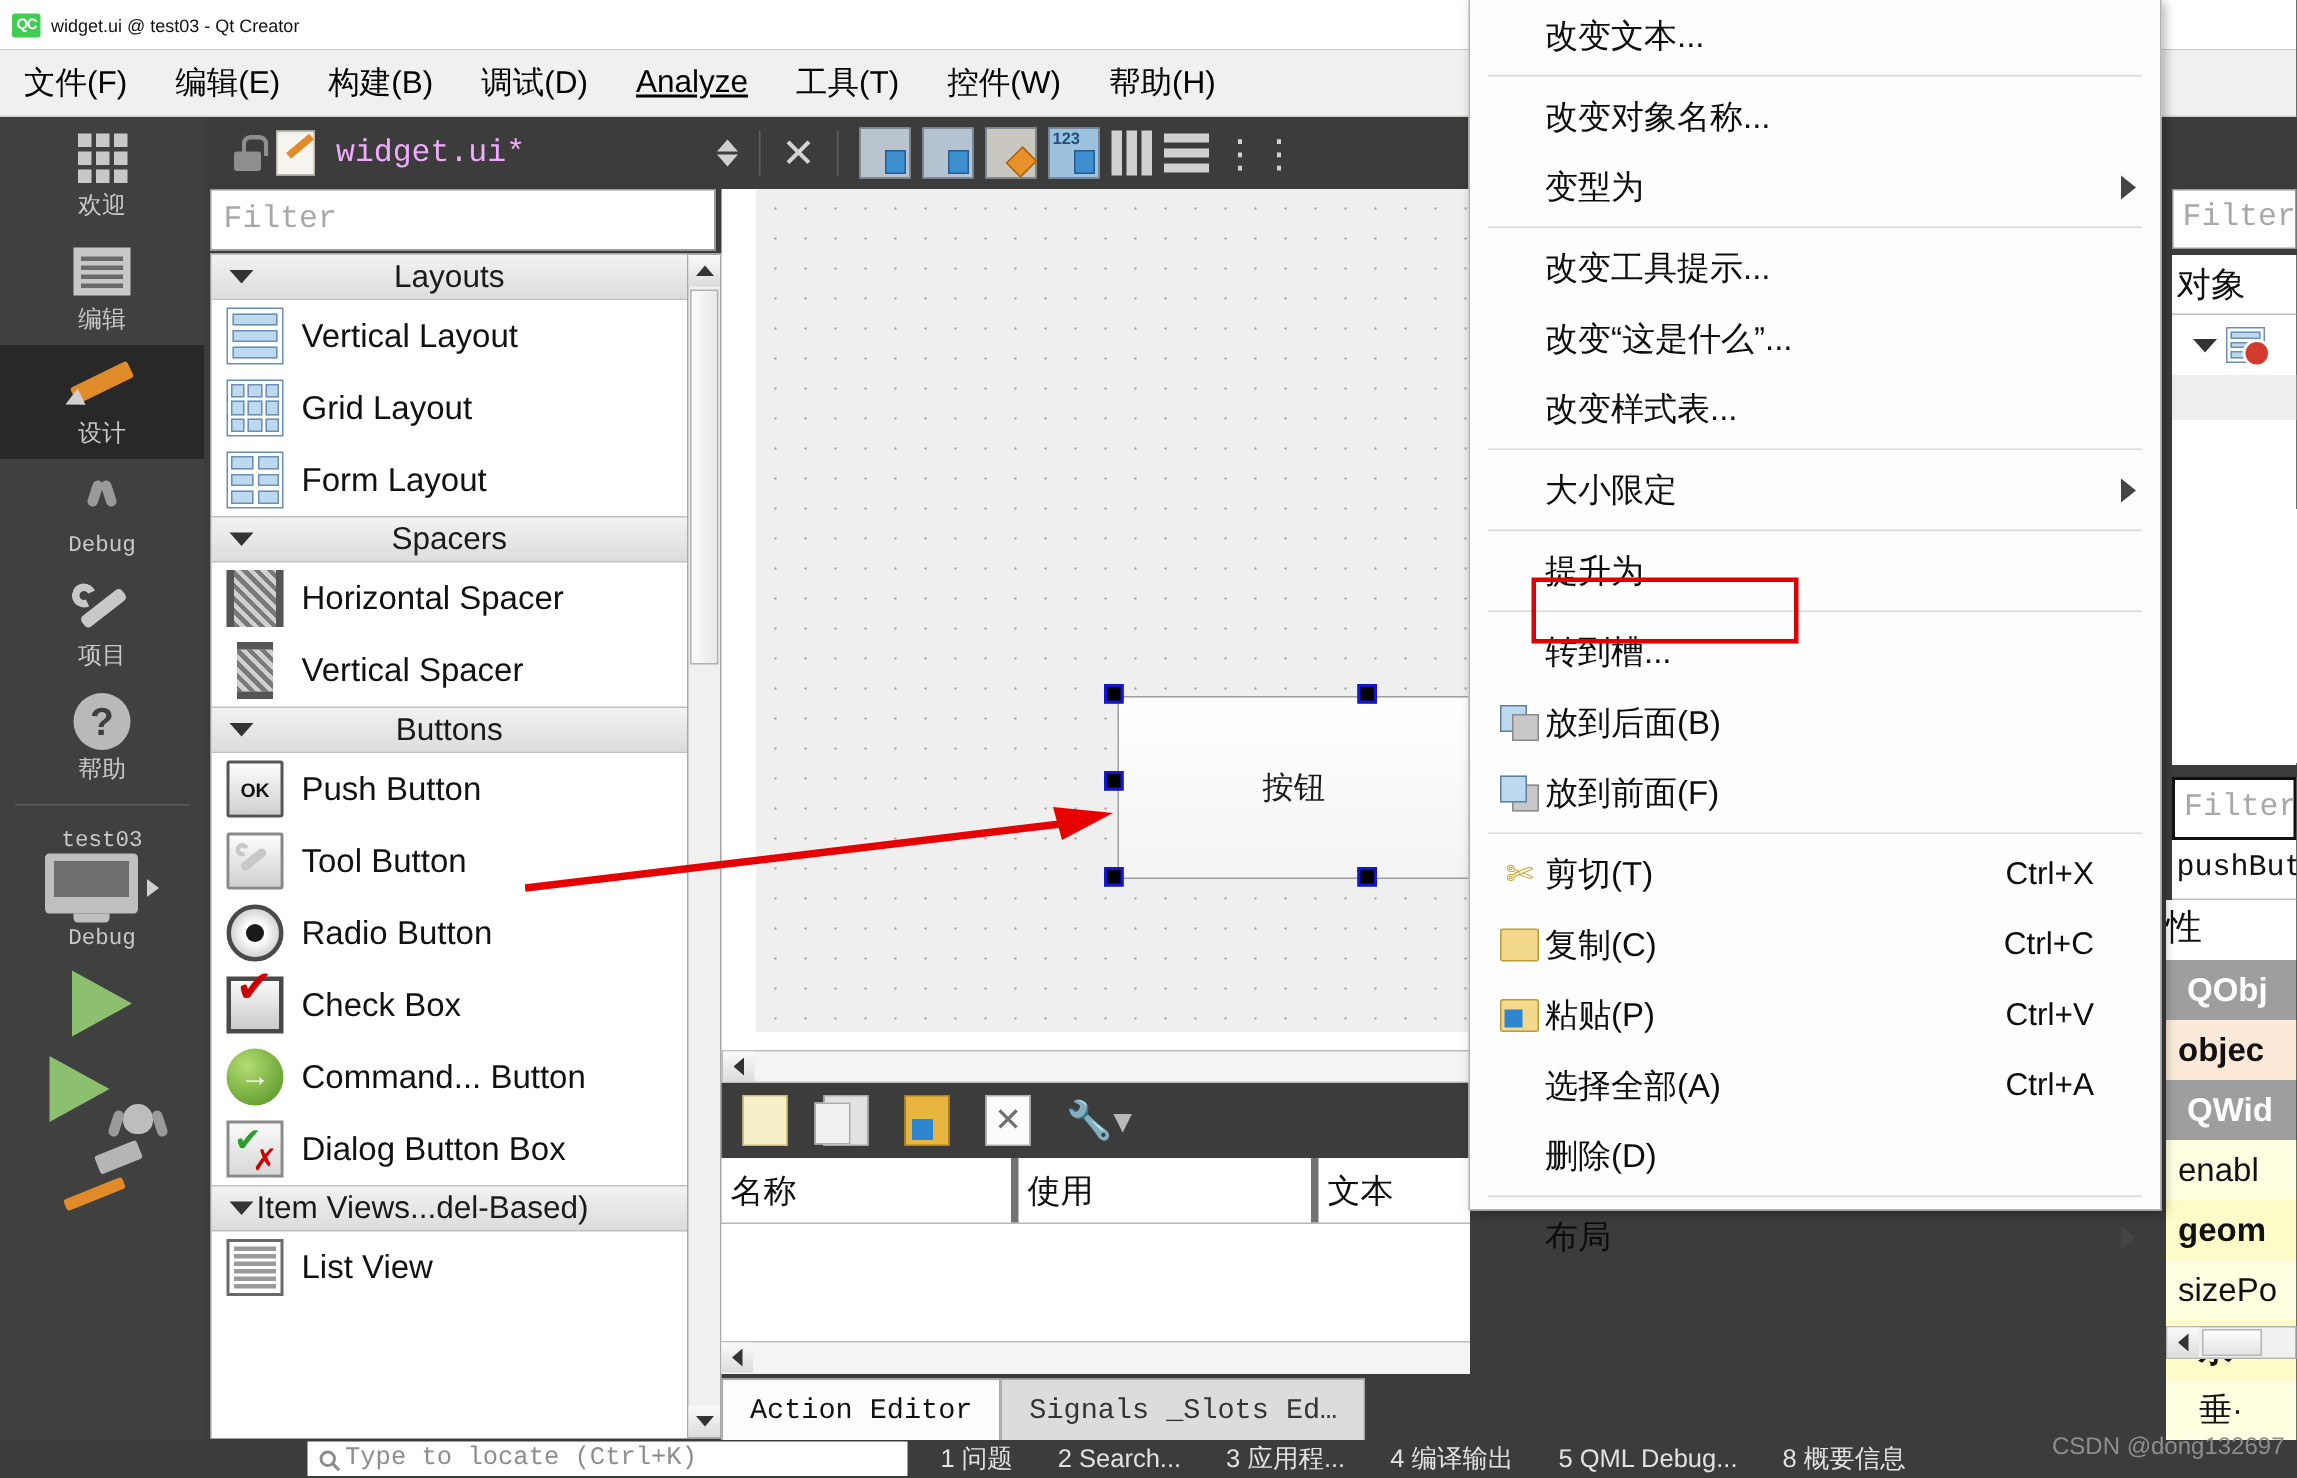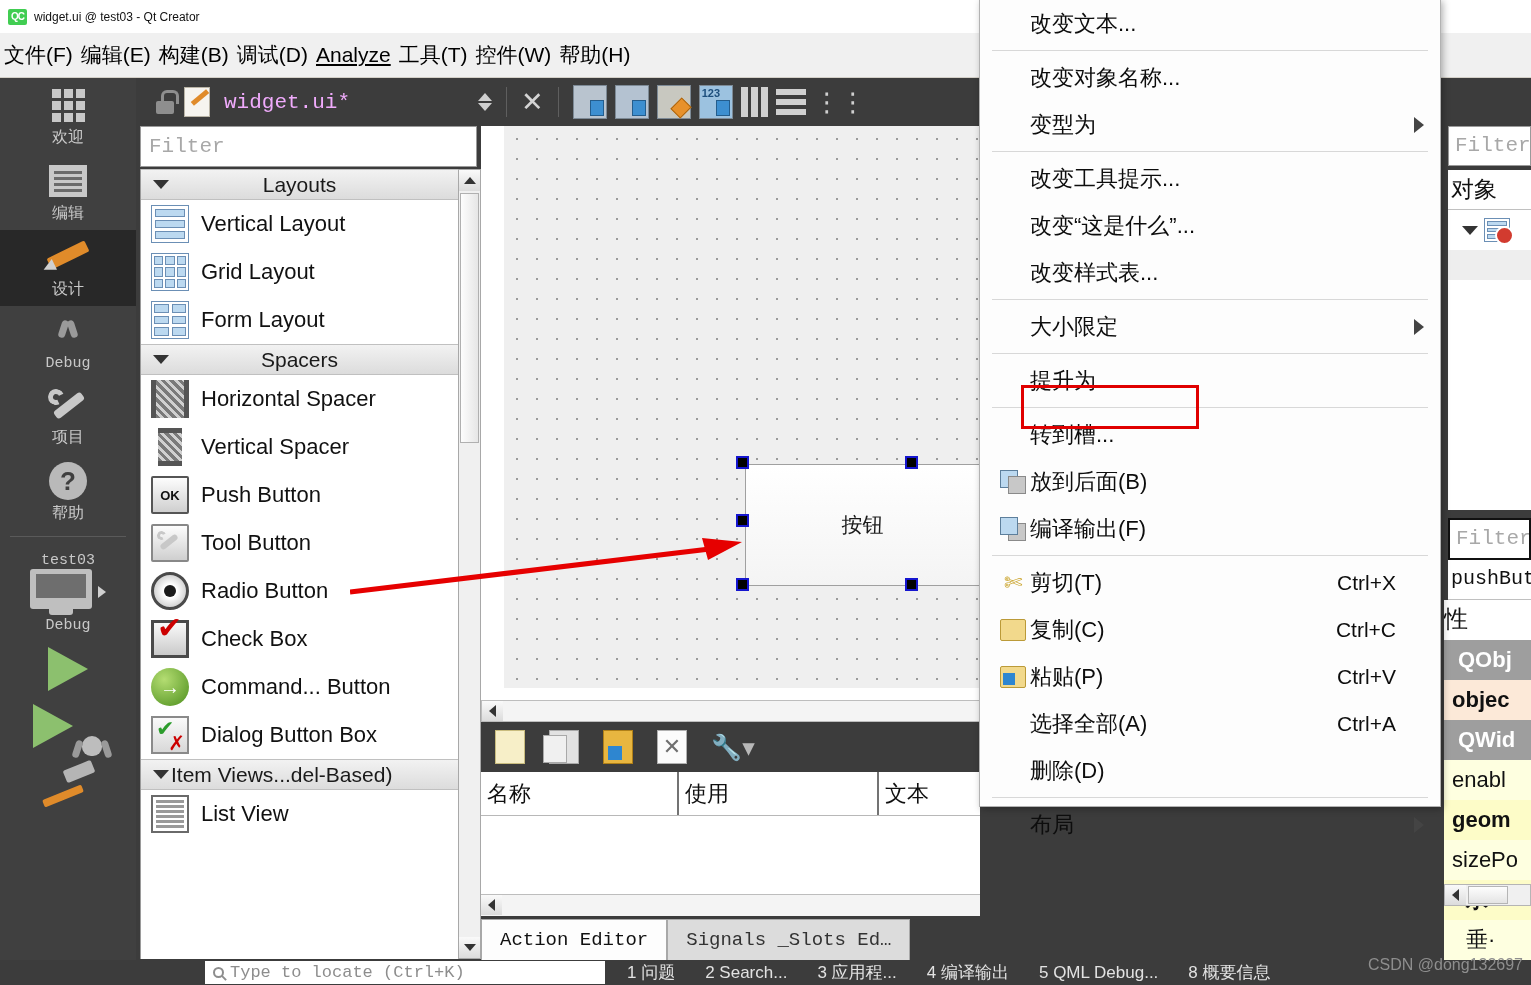--- a/index.html
+++ b/index.html
@@ -23,21 +23,21 @@
   }
   .title-text { font-size: 12px; color: #111; font-family: "Liberation Sans", sans-serif; }
 
   
   .menubar {
     position: absolute; left: 0; top: 33px; width: 1531px; height: 45px;
     background: #f0f0f0; display: flex; align-items: center;
     border-bottom: 1px solid #d4d0c8;
   }
   .menu-item {
-    font-size: 21px; color: #000; padding: 2px 4px; cursor: default;
+    font-size: 21px; color: #000; padding: 2px 16px; cursor: default;
     white-space: nowrap;
   }
 
   
   .mode-bar {
     position: absolute; left: 0; top: 78px; width: 136px; height: 907px;
     background: #404040;
   }
   .mode-item {
     width: 136px; padding: 7px 0 6px 0; text-align: center; cursor: default;
@@ -351,21 +351,21 @@
   .ae-paste { background: #e8b640; border: 1px solid #b08018; position: relative; }
   .ae-paste::after { content:""; position:absolute; left:4px; bottom:3px; width:14px;
     height:14px; background:#2e86d0; }
   .ae-del { background: #fbfbfb; border: 1px solid #b0b0b0;
     display: flex; align-items: center; justify-content: center;
     color: #6f6f6f; font-size: 22px; font-weight: bold; }
   .ae-wrench { color: #b8b8b8; font-size: 25px; }
   .ae-head { height: 44px; display: flex; border-bottom: 1px solid #b8b8b8; }
   .ae-col {
     display: flex; align-items: center; padding-left: 6px;
-    font-size: 22px; color: #0f0f0f; border-right: 2px solid #737373;
+    font-size: 22px; color: #0f0f0f; border-right: 5px solid #737373;
     font-family: "Liberation Sans", sans-serif;
   }
   .ae-col.c1 { width: 198px; }
   .ae-col.c2 { width: 200px; }
   .ae-col.c3 { flex: 1; border-right: none; }
   .ae-body { height: 78px; background: #fff; }
   .ae-hsb {
     height: 22px; background: #f4f4f4; border-top: 1px solid #bdbdbd;
     position: relative;
   }
@@ -727,20 +727,24 @@
       </div>
       <div class="wb-item">
         <span class="wb-ico ic-hspacer"></span>
         <span class="wb-item-label">Horizontal Spacer</span>
       </div>
       <div class="wb-item">
         <span class="wb-ico ic-vspacer"></span>
         <span class="wb-item-label">Vertical Spacer</span>
       </div>
 
+      <div class="wb-group">
+        <span class="tri-down"></span>
+        <span class="wb-group-title">Buttons</span>
+      </div>
       <div class="wb-item">
         <span class="wb-ico ic-push">OK</span>
         <span class="wb-item-label">Push Button</span>
       </div>
       <div class="wb-item">
         <span class="wb-ico ic-tool">
           <span class="wrench-ic" style="width:26px;height:24px;">
             <span class="wrench-bar" style="left:2px;top:8px;width:20px;height:6px;"></span>
             <span class="wrench-head" style="left:0;top:0;width:9px;height:9px;border-width:3px;"></span>
           </span>
@@ -931,21 +935,21 @@
     <div class="ctx-item">
       <span class="ctx-ic">
           <span class="ctx-ic-back"></span>
         </span>
       <span class="ctx-label">放到后面(B)</span>
     </div>
     <div class="ctx-item">
       <span class="ctx-ic">
           <span class="ctx-ic-front"></span>
         </span>
-      <span class="ctx-label">编译输出(F)</span>
+      <span class="ctx-label">放到前面(F)</span>
     </div>
     <div class="ctx-sep"></div>
     <div class="ctx-item">
       <span class="ctx-ic ctx-scissors">✄</span>
       <span class="ctx-label">剪切(T)</span>
       <span class="ctx-shortcut">Ctrl+X</span>
     </div>
     <div class="ctx-item">
       <span class="ctx-ic">
           <span class="ctx-folder"></span>

